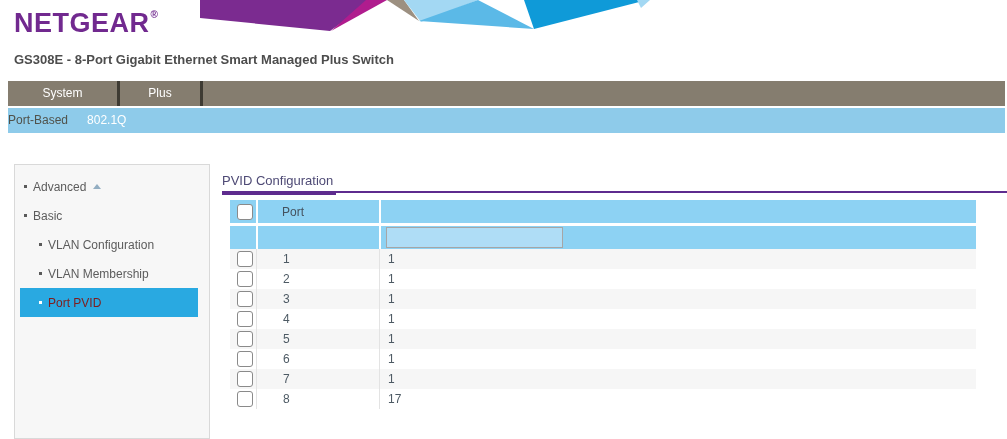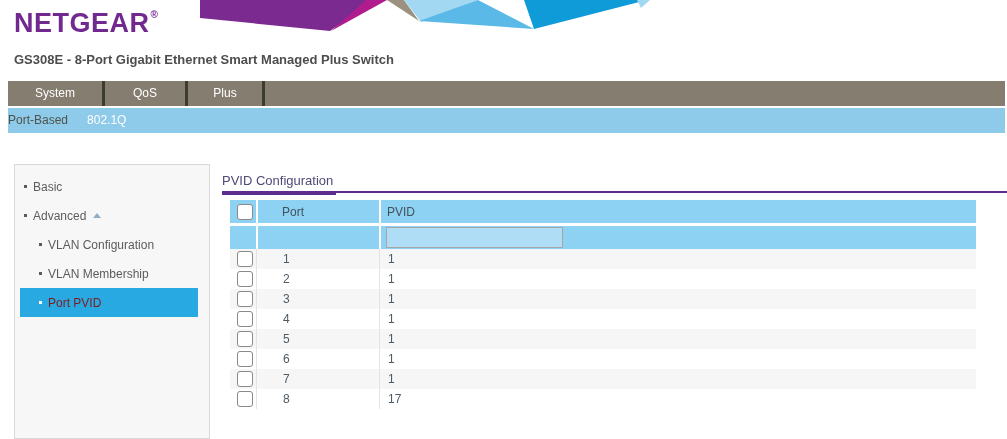--- a/index.html
+++ b/index.html
@@ -11,21 +11,21 @@
   .logo{position:absolute;left:14px;top:8px;font-size:27px;font-weight:700;
         letter-spacing:.5px;color:#71298F;}
   .logo sup{font-size:10px;font-weight:700;vertical-align:14px;margin-left:1px;}
   .page-title{position:absolute;left:14px;top:52px;font-size:13px;font-weight:700;color:#4D4D4D;}
 
   
   .nav{position:absolute;left:8px;top:81px;width:997px;height:25px;background:#857D6F;
        display:flex;align-items:stretch;}
   .tab{width:77px;line-height:25px;text-align:center;font-size:12px;color:#FFFFFF;
        border-right:3px solid #3E3B33;cursor:pointer;box-sizing:border-box;}
-  .tab:nth-of-type(1){width:97px;}
+  .tab:nth-of-type(1){width:112px;}
   .tab:nth-of-type(2){width:83px;}
   .tab.active{background:#29ACE3;}
   .nav-filler{flex:1;}
 
   
   .subnav{position:absolute;left:8px;top:108px;width:997px;height:25px;background:#8ECBEA;
           display:flex;align-items:center;}
   .subnav-item{line-height:25px;font-size:12px;color:#50524B;margin-left:19px;cursor:pointer;}
   .subnav-item:first-of-type{margin-left:0;}
   .subnav-item.active{color:#FFFFFF;}
@@ -86,40 +86,39 @@
     <polygon points="324,0 447,0 334,29" fill="#0F9AD8"></polygon>
     <polygon points="437,0 450,0 441,8" fill="#A3D8F3"></polygon>
   </svg>
 
   <div class="logo"><span>NETGEAR</span><sup>®</sup></div>
 
   <div class="page-title">GS308E - 8-Port Gigabit Ethernet Smart Managed Plus Switch</div>
 
   <div class="nav">
     <div class="tab">System</div>
-      <div class="tab">QoS</div>
       <div class="tab">Plus</div>
     <div class="nav-filler"></div>
   </div>
 
   <div class="subnav">
     <div class="subnav-item">Port-Based</div>
       <div class="subnav-item active">802.1Q</div>
   </div>
 
   <div class="sidebar">
-    <div class="side-item">
-        <span class="bullet"></span>
-        <span class="side-label">Basic</span>
-
-      </div>
-      <div class="side-item expandable">
+    <div class="side-item expandable">
         <span class="bullet"></span>
         <span class="side-label">Advanced</span>
         <span class="caret"></span>
+      </div>
+      <div class="side-item">
+        <span class="bullet"></span>
+        <span class="side-label">Basic</span>
+
       </div>
       <div class="side-item indent">
         <span class="bullet"></span>
         <span class="side-label">VLAN Configuration</span>
 
       </div>
       <div class="side-item indent">
         <span class="bullet"></span>
         <span class="side-label">VLAN Membership</span>
 
@@ -137,21 +136,20 @@
 
   <div class="table">
 
     <div class="thead">
       <div class="cell c-check">
         <div class="checkbox"></div>
       </div>
       <div class="hgap"></div>
       <div class="cell c-port">Port</div>
       <div class="hgap"></div>
-      <div class="cell c-pvid">PVID</div>
     </div>
 
     <div class="tfilter">
       <div class="cell c-check"></div>
       <div class="hgap"></div>
       <div class="cell c-port"></div>
       <div class="hgap"></div>
       <div class="cell c-pvid">
         <input type="text" class="pvid-input" value="" style="">
       </div>

